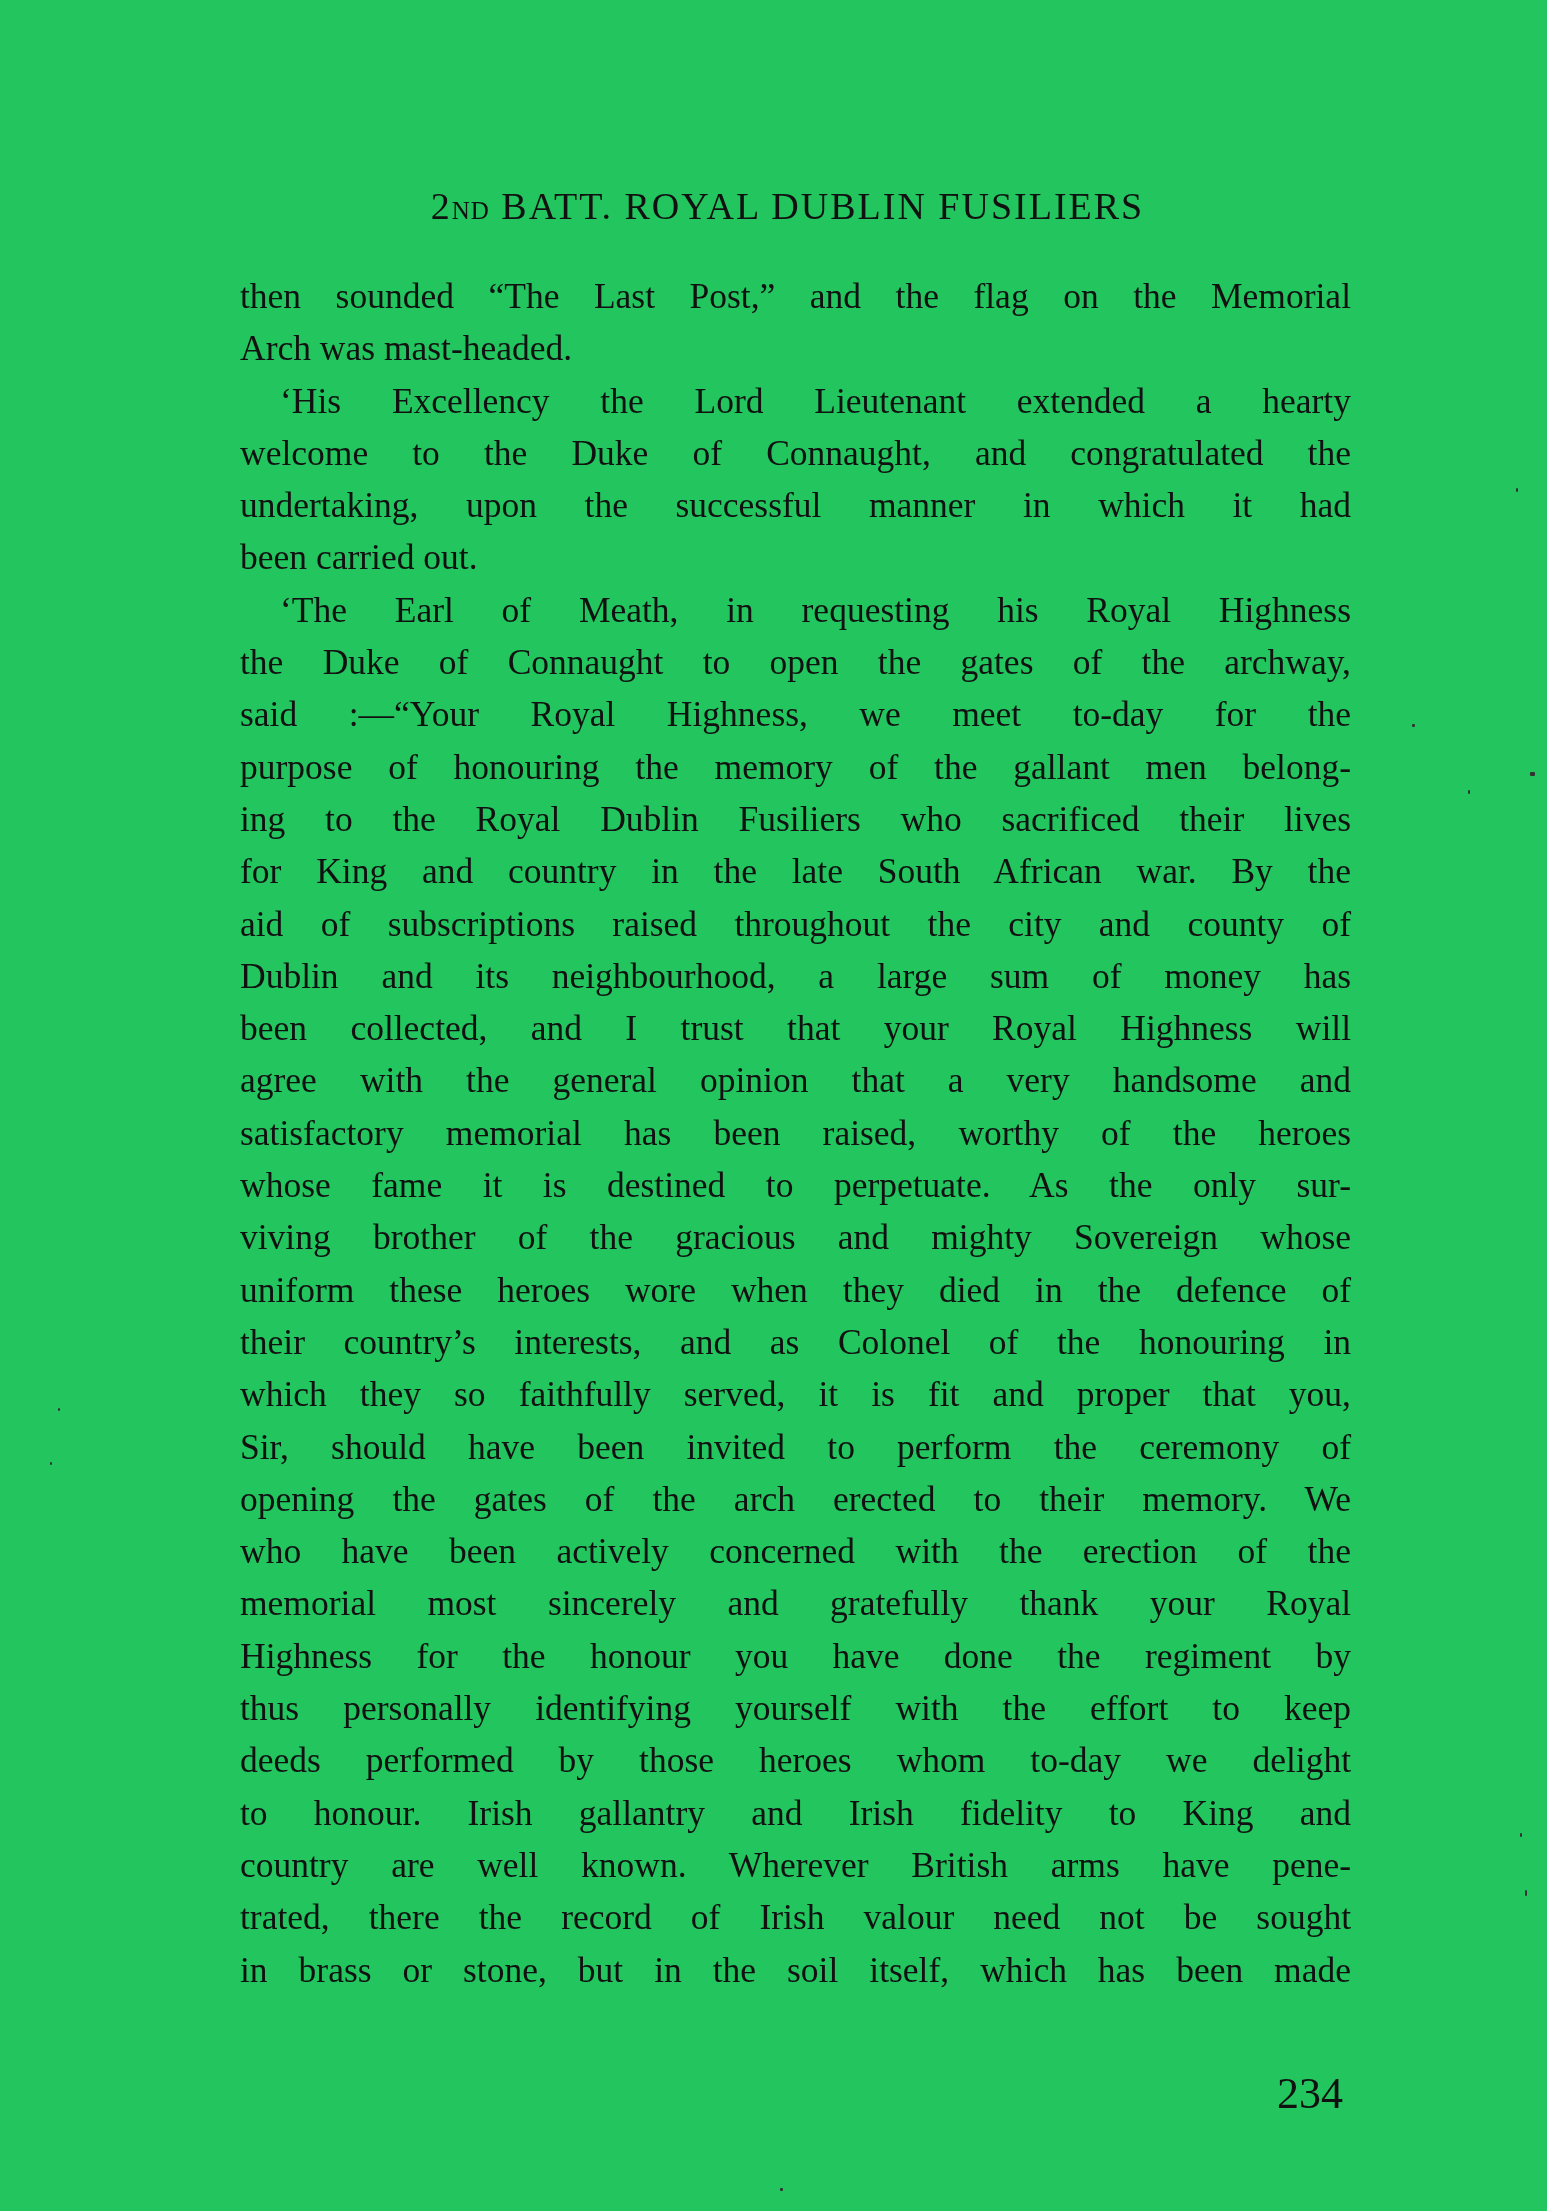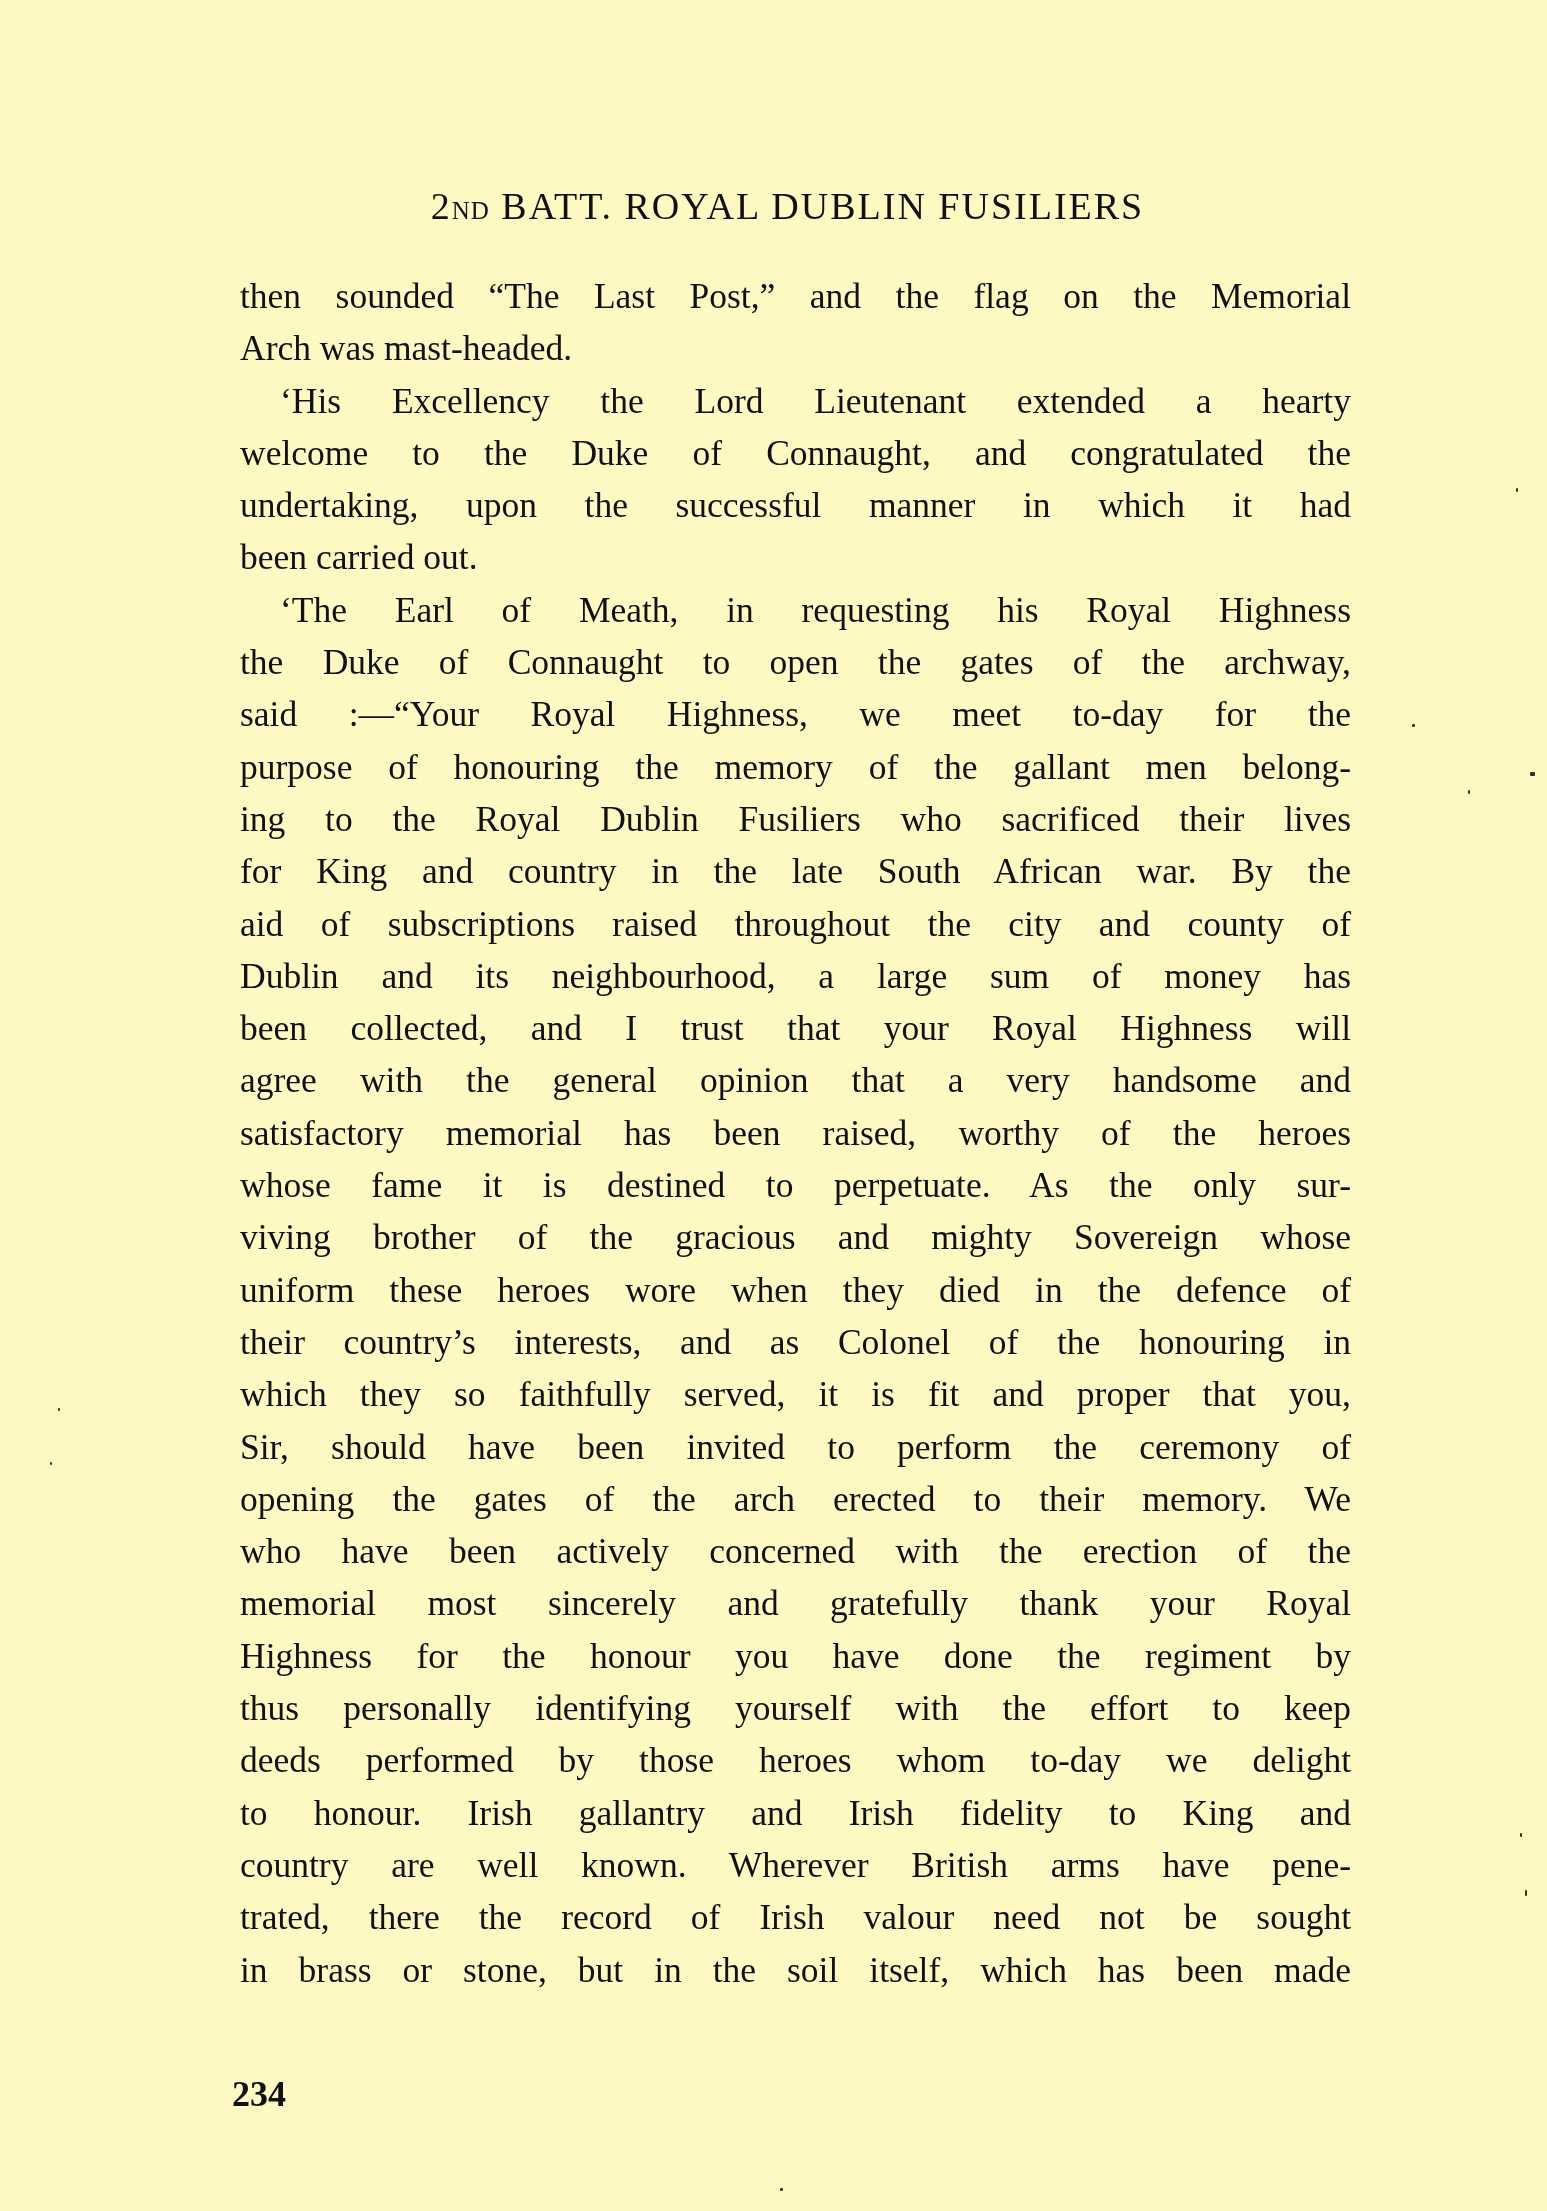--- a/index.html
+++ b/index.html
@@ -13,21 +13,21 @@
     position: relative;
     overflow: hidden;
     font-family: "Liberation Serif", "DejaVu Serif", serif;
     color: #111111;
   }
   .page {
     position: absolute;
     left: 0; top: 0;
     width: 1547px;
     height: 2211px;
-    background: #fef9c3;
+    background: #22c55e;
   }
   .running-head {
     position: absolute;
     top: 182px;
     left: 232px;
     width: 1111px;
     text-align: center;
     font-size: 38px;
     letter-spacing: 2px;
     line-height: 48px;
@@ -57,23 +57,23 @@
     text-align-last: left;
   }
   .line.indent {
     padding-left: 40px;
   }
   .page-number {
     position: absolute;
     top: 2072px;
     left: 232px;
     width: 1111px;
-    text-align: left;
-    font-size: 36px;
-    font-weight: bold;
+    text-align: right;
+    font-size: 44px;
+    font-weight: normal;
     line-height: 44px;
   }
   .speck {
     position: absolute;
     background: #333333;
     border-radius: 1px;
   }
 </style>
 </head>
 <body>

